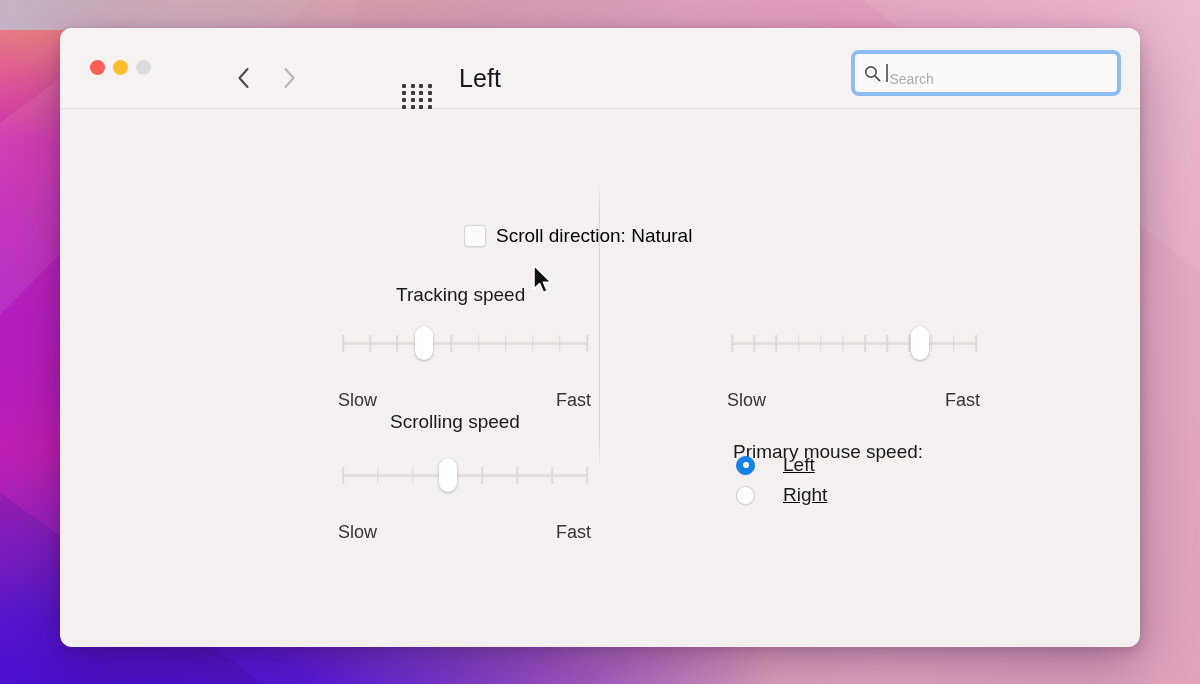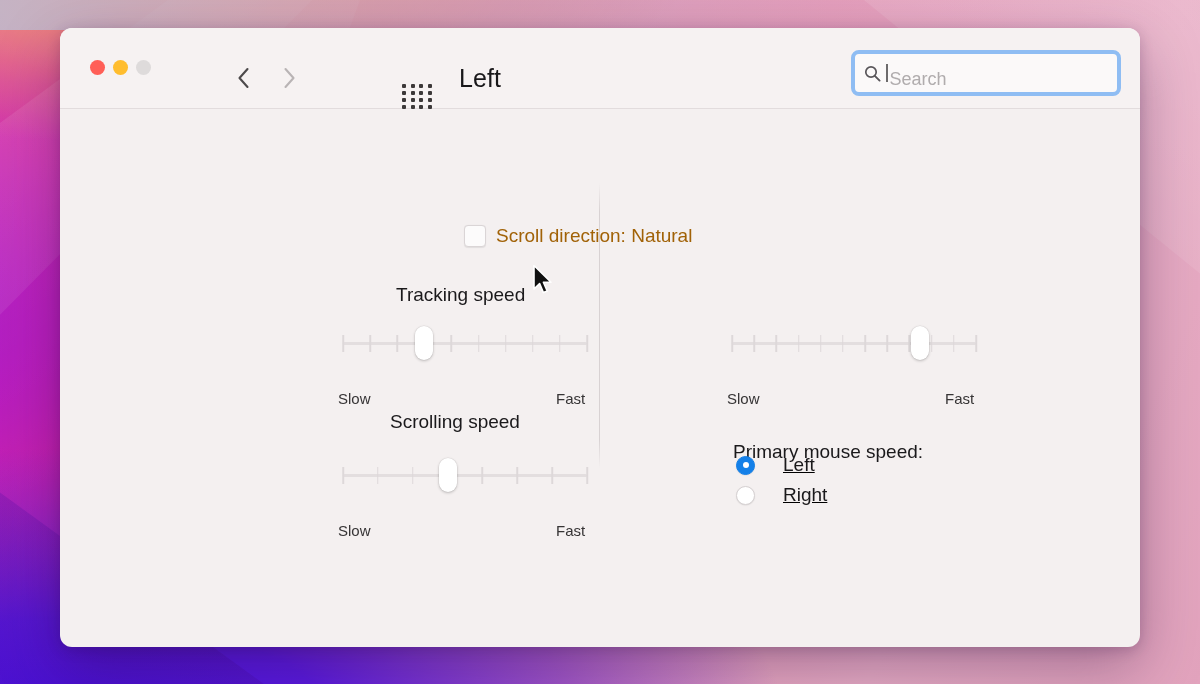--- a/index.html
+++ b/index.html
@@ -204,21 +204,21 @@
     height: 18px;
     background: #6d6b6c;
     margin-right: 2px;
     flex: none;
   }
   #search-input {
     border: 0;
     outline: 0;
     background: transparent;
     font-family: inherit;
-    font-size: 18px;
+    font-size: 14px;
     color: #701a75;
     width: 100%;
     padding: 0;
     margin-top: 12px;
   }
   #search-input::placeholder { color: #b0acad; }
 
   
   #body-area {
     position: relative;
@@ -238,21 +238,21 @@
     width: 20px;
     height: 20px;
     border-radius: 4px;
     background: #fcfbfb;
     border: 1px solid #dad5d6;
     box-shadow: 0 0.5px 1px rgba(0,0,0,0.08);
     flex: none;
   }
   #scroll-dir-label {
     font-size: 19px;
-    color: #a16207;
+    color: #000000;
     white-space: nowrap;
   }
 
   
   #cursor {
     position: absolute;
     left: 472px;
     top: 155px;
     width: 22px;
     height: 32px;
@@ -310,21 +310,21 @@
     top: 0;
     width: 18px;
     height: 34px;
     border-radius: 9px;
     background: #ffffff;
     box-shadow: 0 1px 3px rgba(0,0,0,0.22), 0 0 0 0.5px rgba(0,0,0,0.06);
     transform: translateX(-50%);
   }
   .slider-caption {
     position: absolute;
-    font-size: 15px;
+    font-size: 18px;
     color: #363435;
   }
 
   
   #primary-label {
     position: absolute;
     left: 673px;
     top: 332px;
     font-size: 19px;
     color: #1a191b;

